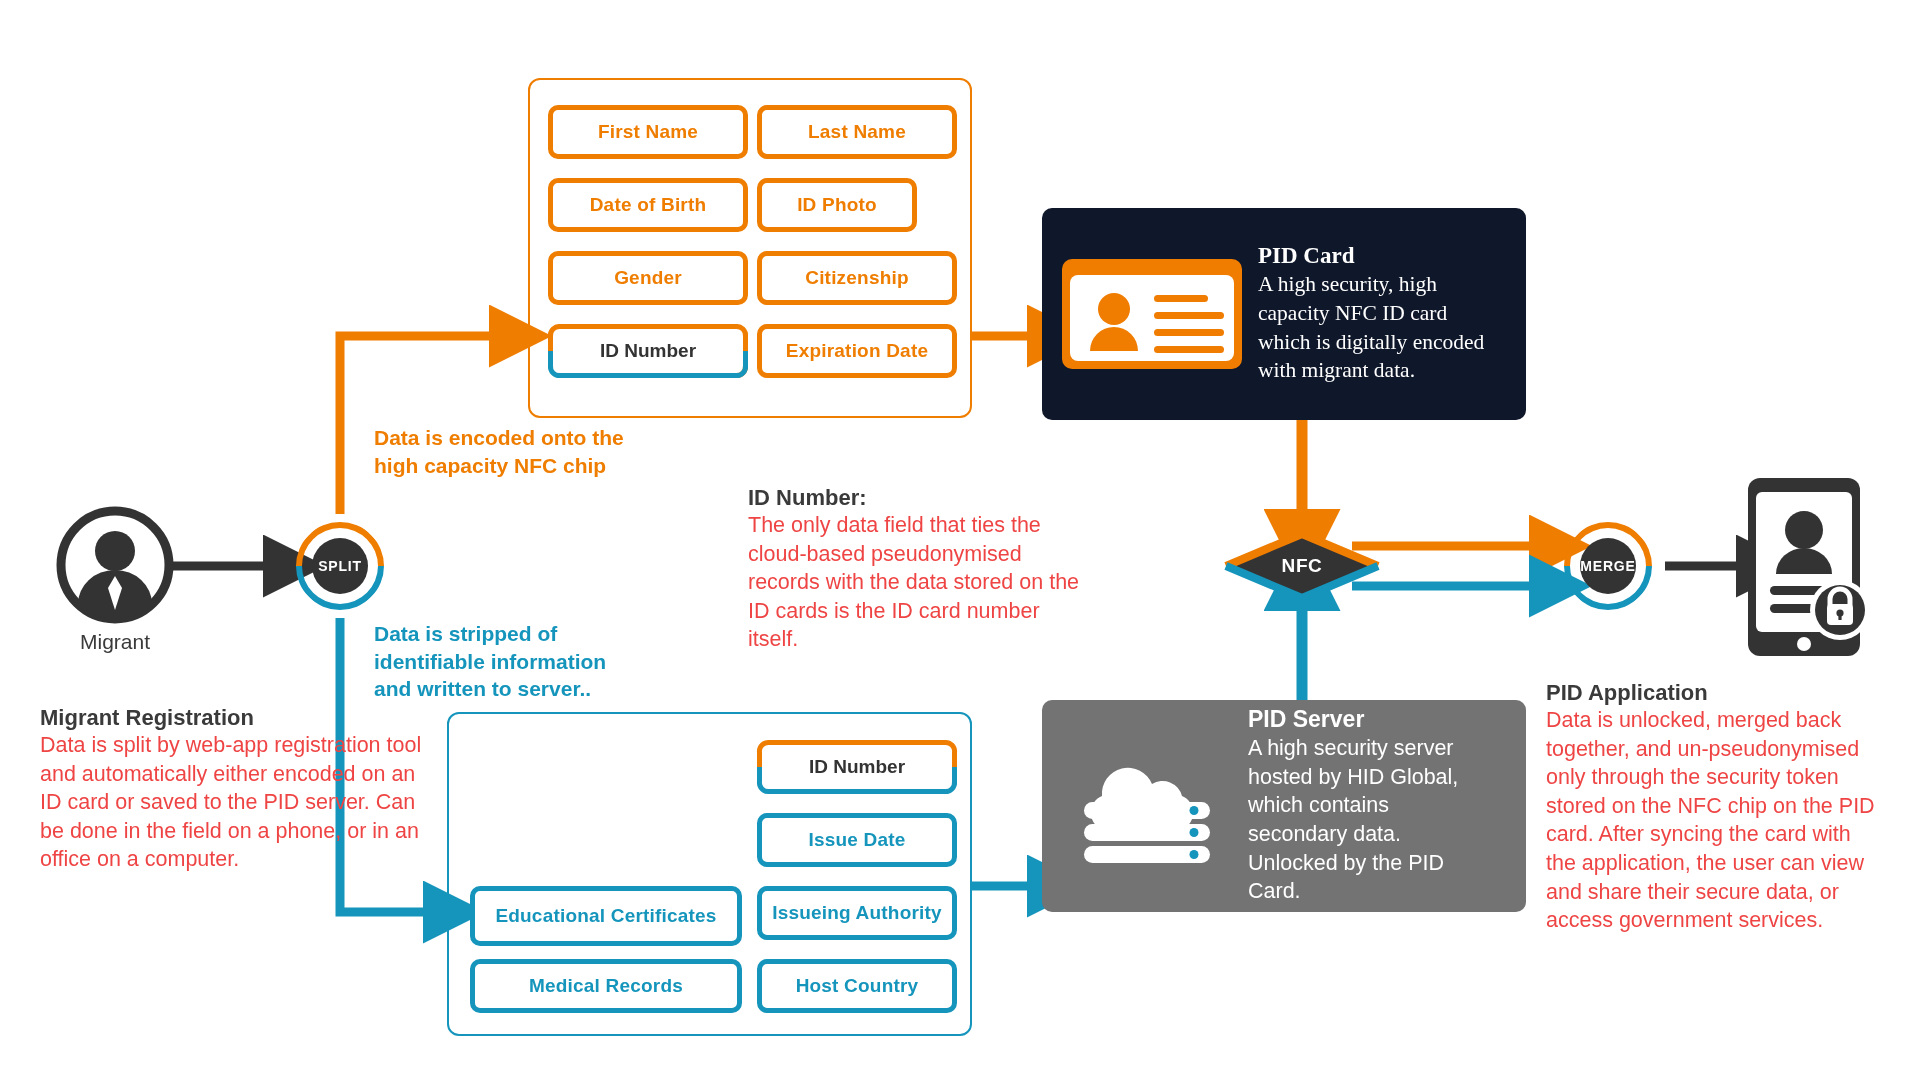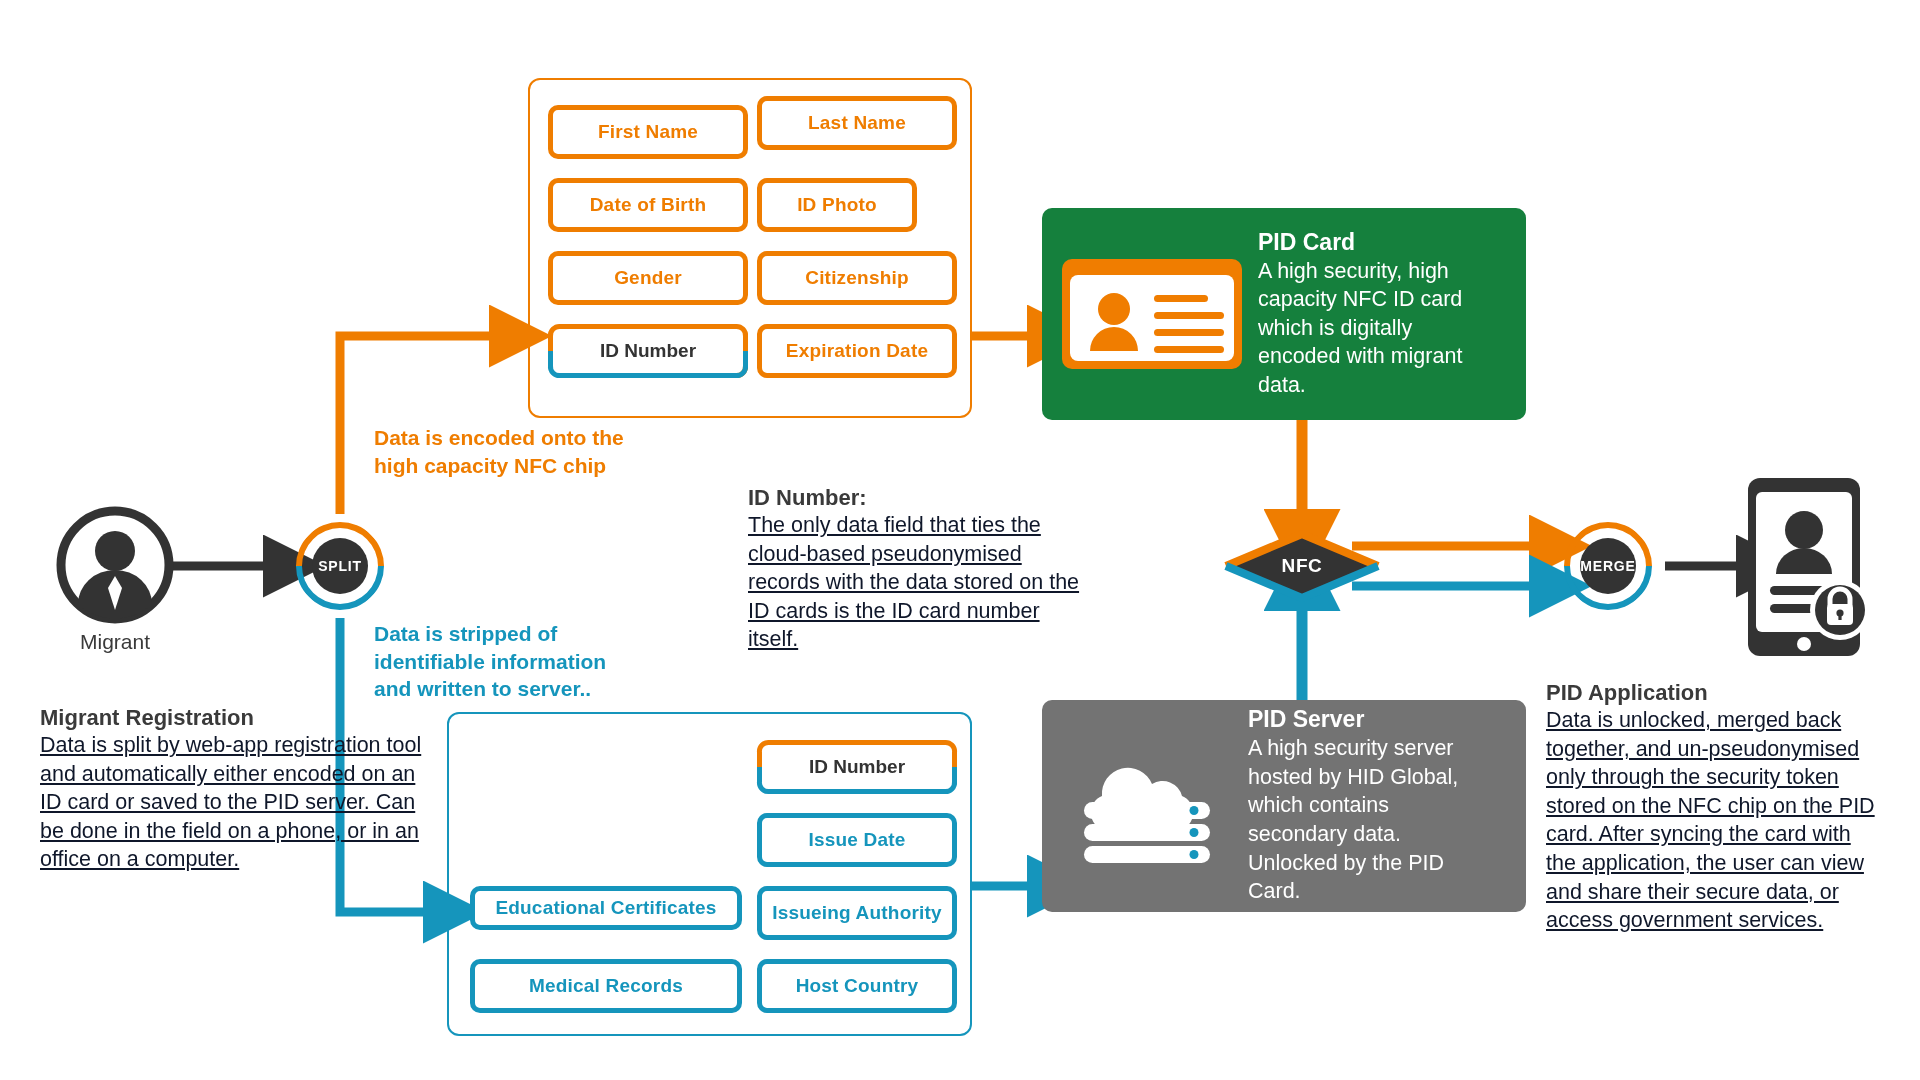--- a/index.html
+++ b/index.html
@@ -32,30 +32,30 @@
   .group-box.orange { border: 2px solid #EF7D00; }
   .group-box.teal   { border: 2px solid #1595BC; }
 
   
   .panel {
     position: absolute;
     border-radius: 10px;
     display: flex; align-items: center;
     padding: 18px 20px;
   }
-  .panel.orange { background: #15803d; }
+  .panel.orange { background: #0f172a; font-family: Liberation Serif, serif; }
   .panel.teal   { background: #737373; }
   .panel .ptext { color: #ffffff; }
   .panel .ptitle { font-weight: 700; font-size: 23px; margin-bottom: 1px; }
   .panel .pbody  { font-size: 21.5px; line-height: 1.33; font-weight: 400; }
 
   
   .tblock { position: absolute; }
   .tblock .t-title { font-weight: 700; font-size: 22px; color: #3a3a3a; }
-  .tblock .t-body  { font-size: 21.5px; line-height: 1.33; color: #0f172a; text-decoration: underline; }
+  .tblock .t-body  { font-size: 21.5px; line-height: 1.33; color: #ef4444; }
   .callout { position: absolute; font-weight: 700; font-size: 21px; line-height: 1.32; }
   .callout.orange { color: #EF7D00; }
   .callout.teal   { color: #1595BC; }
 
   
   .node-circle { position: absolute; width: 88px; height: 88px; }
   .node-circle .ring { position: absolute; inset: 0; border-radius: 50%; }
   .node-circle .ring-o {
     border: 6px solid transparent;
     border-top-color: #EF7D00; border-right-color: #EF7D00;
@@ -123,21 +123,21 @@
     <line x1="1352" y1="546" x2="1538" y2="546" stroke="#EF7D00" stroke-width="9" marker-end="url(#ahO)"></line>
 
     <line x1="1352" y1="586" x2="1538" y2="586" stroke="#1595BC" stroke-width="9" marker-end="url(#ahT)"></line>
 
     <line x1="1665" y1="566" x2="1745" y2="566" stroke="#333333" stroke-width="9" marker-end="url(#ahD)"></line>
   </svg>
 
   <div class="group-box orange" style="left:528px; top:78px; width:444px; height:340px;"></div>
 
   <div class="pill orange" style="left:548px; top:105px; width:200px; height:54px;">First Name</div>
-  <div class="pill orange" style="left:757px; top:96px; width:200px; height:54px;">Last Name</div>
+  <div class="pill orange" style="left:757px; top:105px; width:200px; height:54px;">Last Name</div>
 
   <div class="pill orange" style="left:548px; top:178px; width:200px; height:54px;">Date of Birth</div>
   <div class="pill orange" style="left:757px; top:178px; width:160px; height:54px;">ID Photo</div>
 
   <div class="pill orange" style="left:548px; top:251px; width:200px; height:54px;">Gender</div>
   <div class="pill orange" style="left:757px; top:251px; width:200px; height:54px;">Citizenship</div>
 
   <div class="abs" style="left:548px; top:324px; width:200px; height:54px;">
     <svg width="200" height="54" viewBox="0 0 200 54" style="position:absolute;left:0;top:0;">
       <path d="M 100 2.5 L 187.5 2.5 A 9 9 0 0 1 197.5 12.5 L 197.5 27
@@ -208,21 +208,21 @@
       <path d="M 100 2.5 L 12.5 2.5 A 9 9 0 0 0 2.5 12.5 L 2.5 27" fill="none" stroke="#EF7D00" stroke-width="5"></path>
       <path d="M 2.5 27 L 2.5 41.5 A 9 9 0 0 0 12.5 51.5 L 100 51.5" fill="none" stroke="#1595BC" stroke-width="5"></path>
       <path d="M 197.5 27 L 197.5 41.5 A 9 9 0 0 1 187.5 51.5 L 100 51.5" fill="none" stroke="#1595BC" stroke-width="5"></path>
     </svg>
     <div style="position:absolute;inset:0;display:flex;align-items:center;justify-content:center;
                 font-weight:700;font-size:19px;color:#333333;">ID Number</div>
   </div>
 
   <div class="pill teal" style="left:757px; top:813px; width:200px; height:54px;">Issue Date</div>
 
-  <div class="pill teal" style="left:470px; top:886px; width:272px; height:44px; font-size:19px;">Educational Certificates</div>
+  <div class="pill teal" style="left:470px; top:886px; width:272px; height:60px; font-size:19px;">Educational Certificates</div>
   <div class="pill teal" style="left:757px; top:886px; width:200px; height:54px;">Issueing Authority</div>
 
   <div class="pill teal" style="left:470px; top:959px; width:272px; height:54px;">Medical Records</div>
   <div class="pill teal" style="left:757px; top:959px; width:200px; height:54px;">Host Country</div>
 
   <div class="panel teal" style="left:1042px; top:700px; width:484px; height:212px;">
     <span class="icon" style="position:relative; width:170px; height:112px; flex:0 0 170px;">
       <svg width="170" height="112" viewBox="0 0 170 112">
         <path d="M40 46 a26 26 0 0 1 50 -12 a20 20 0 0 1 30 12 a18 18 0 0 1 -2 34
                  L42 80 a18 18 0 0 1 -2 -34 z" fill="#ffffff"></path>

